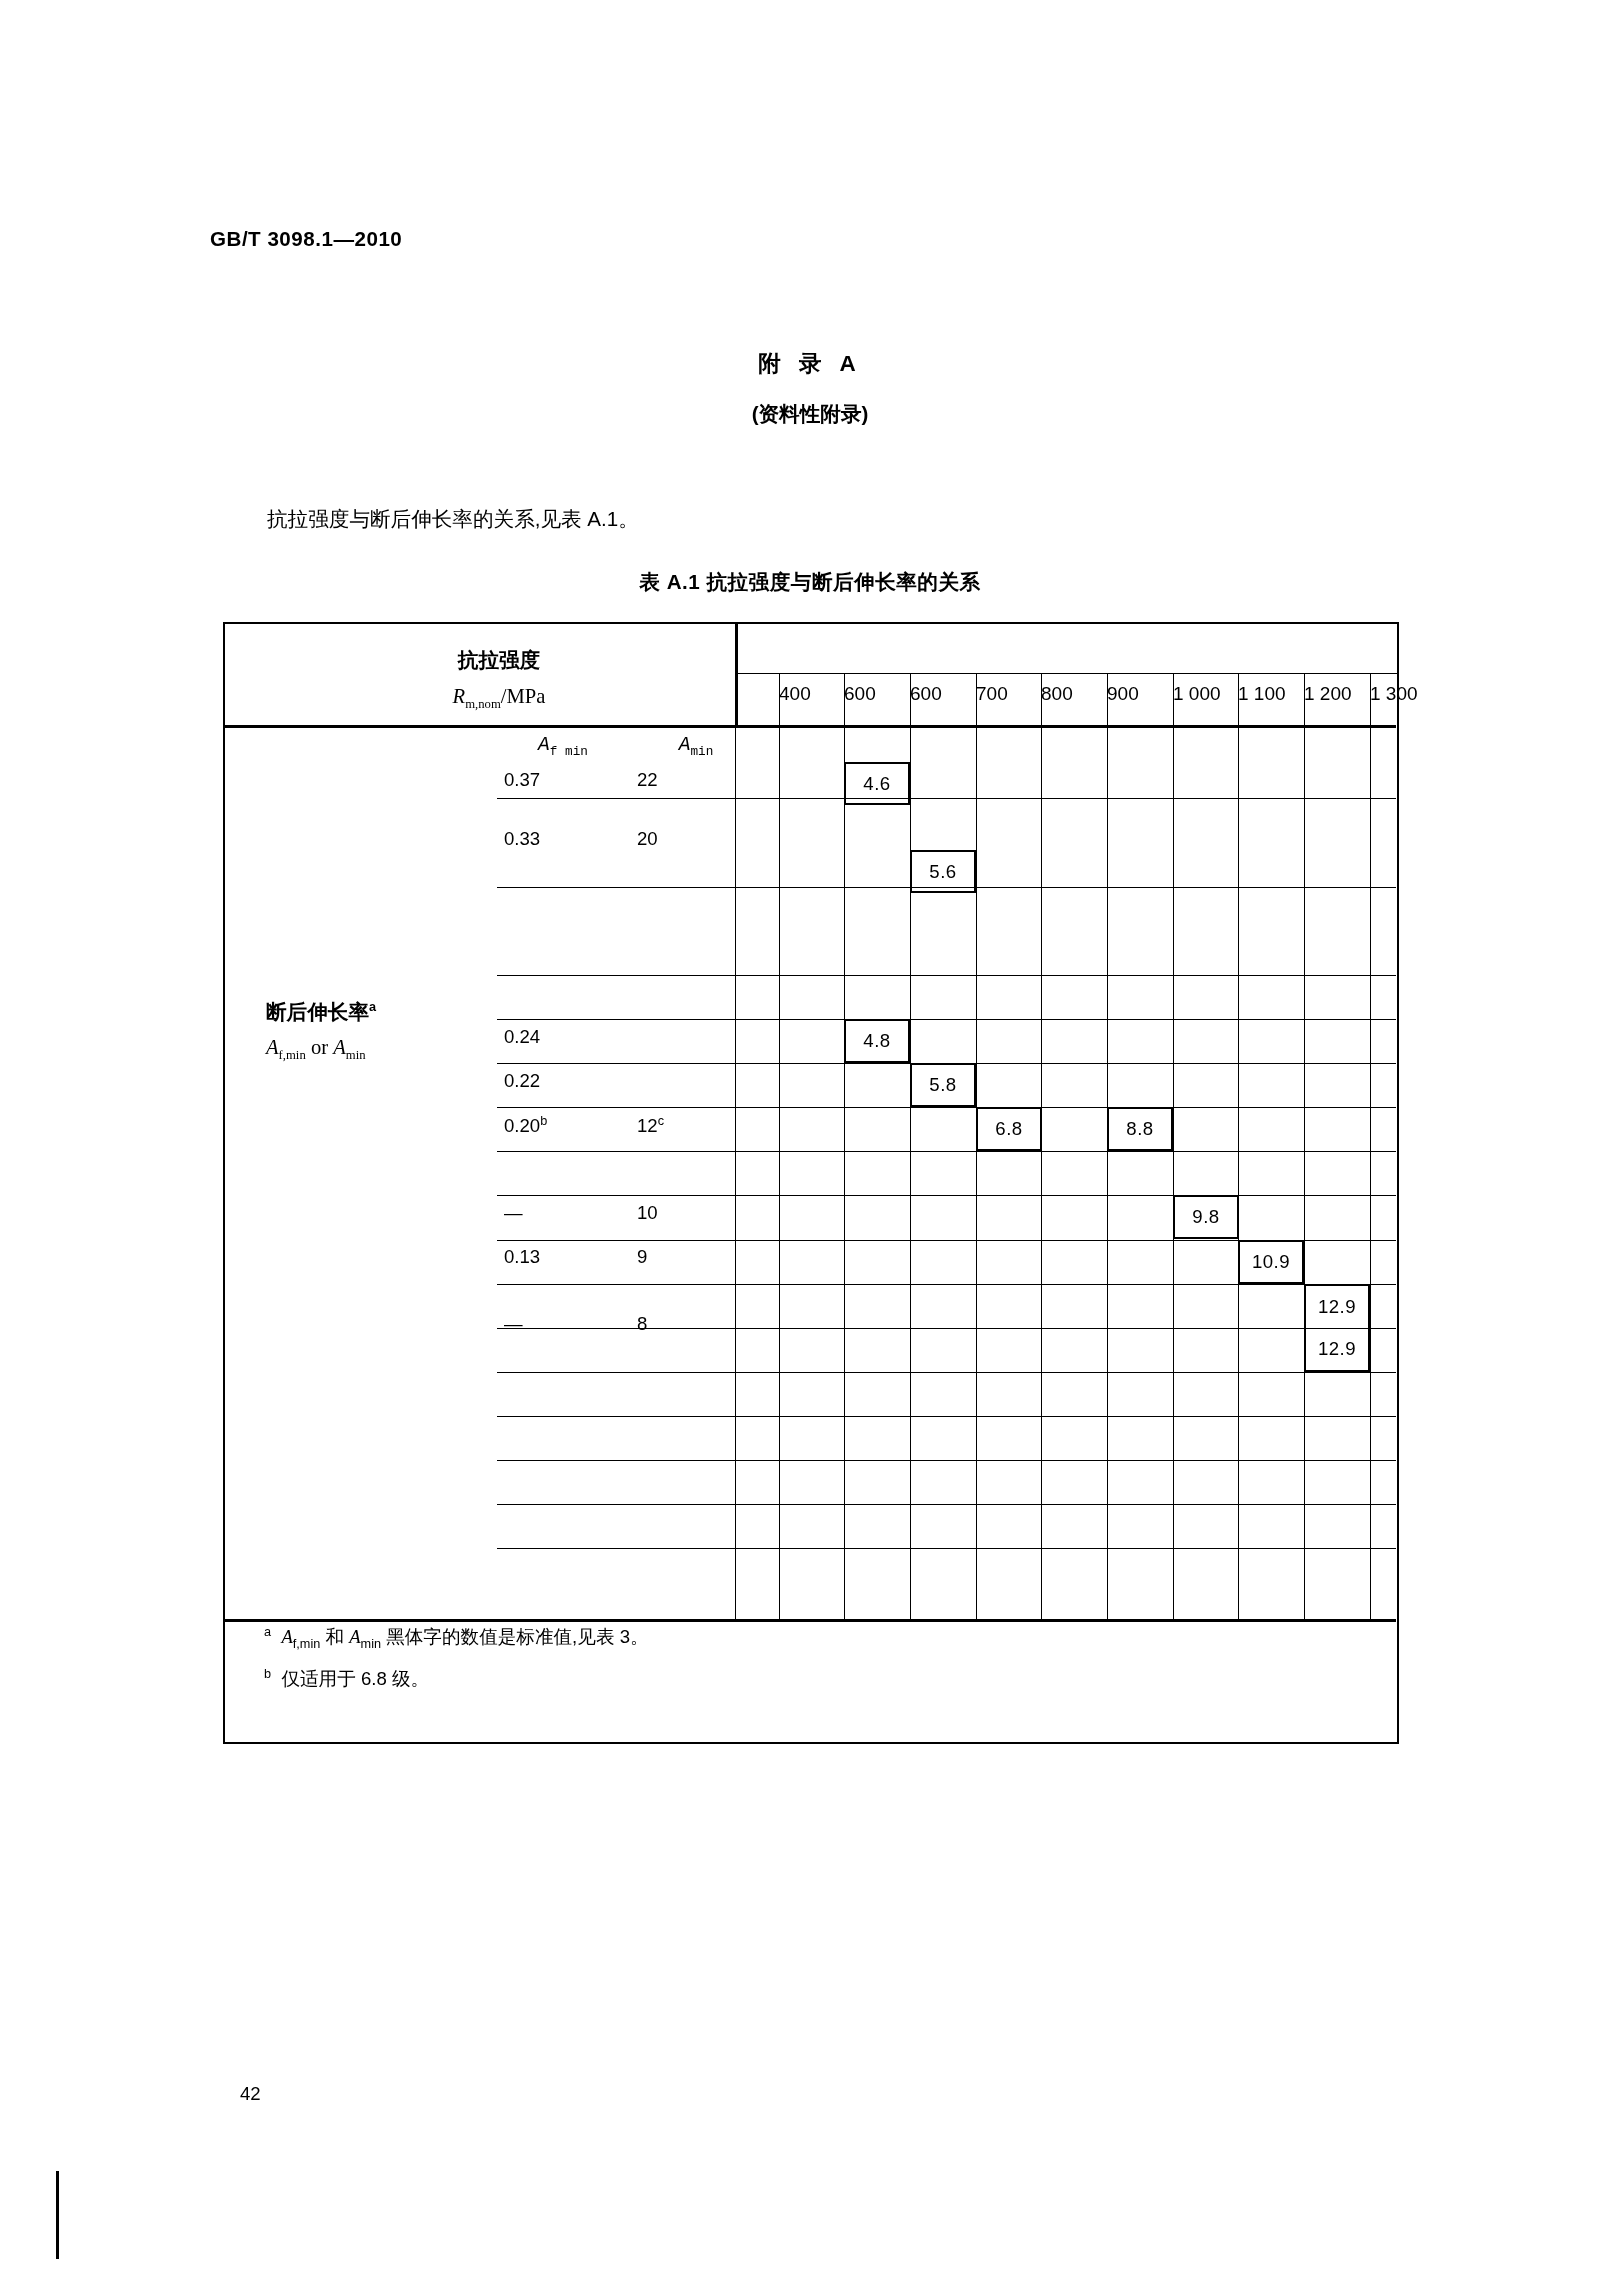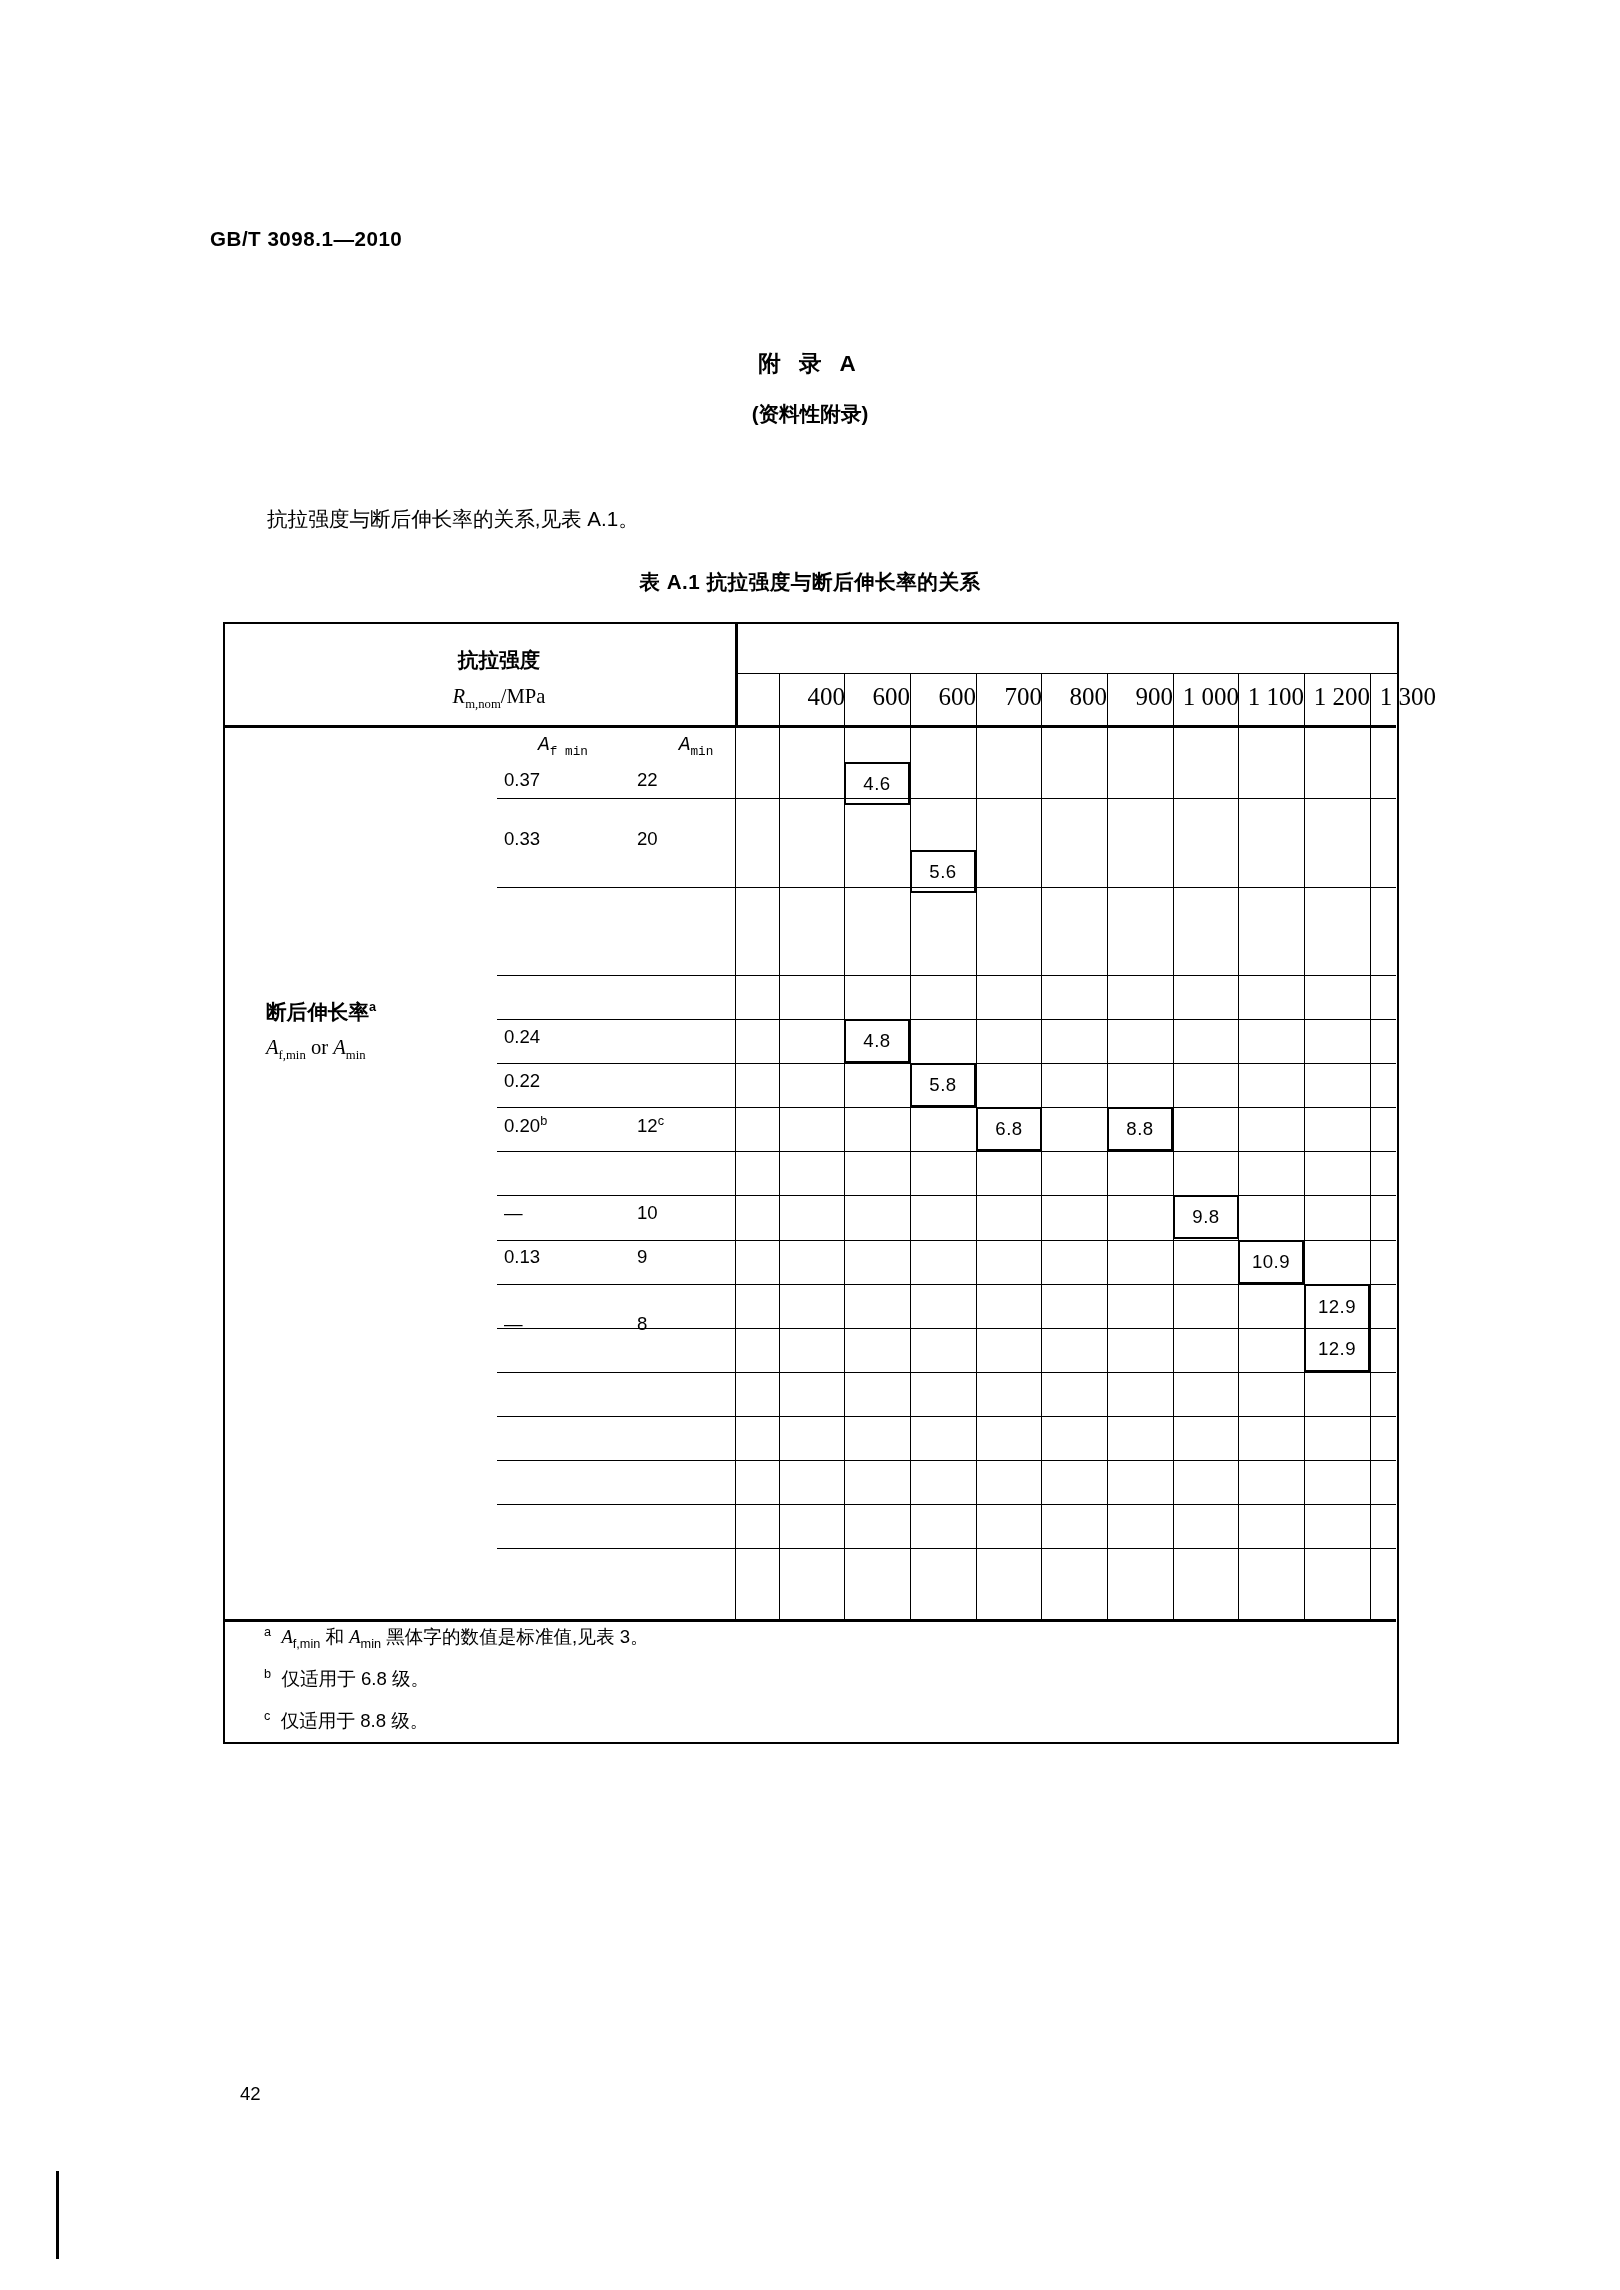--- a/index.html
+++ b/index.html
@@ -129,23 +129,23 @@
     width: 470px;
     text-align: center;
     font-family: "Liberation Serif", serif;
     font-size: 20.6px;
   }
   .hdr-rm i { font-style: italic; }
   .sub { font-size: 12.7px; vertical-align: sub; }
   .colhdr {
     position: absolute;
     top: 59px;
-    font-family: Liberation Serif, serif;
-    font-size: 25px;
-    text-align: right;
+    font-family: Liberation Sans, sans-serif;
+    font-size: 19px;
+    text-align: left;
   }
   .rowlbl-title {
     position: absolute;
     left: 41px;
     top: 374px;
     font-family: "Liberation Sans", sans-serif;
     font-size: 20.6px;
     font-weight: bold;
   }
   .rowlbl-sym {
@@ -300,20 +300,19 @@
     <div class="mark" style="left:751px; top:483px; width:66px; height:44px;">6.8</div>
     <div class="mark" style="left:882px; top:483px; width:66px; height:44px;">8.8</div>
     <div class="mark" style="left:948px; top:571px; width:66px; height:44px;">9.8</div>
     <div class="mark" style="left:1013px; top:616px; width:66px; height:44px;">10.9</div>
     <div class="mark nb-b" style="left:1079px; top:660px; width:66px; height:44px;">12.9</div>
     <div class="mark nb-t" style="left:1079px; top:704px; width:66px; height:44px;">12.9</div>
 
     <div class="footnotes">
       <div class="fn"><span class="sup">a</span>&nbsp; <span class="it">A</span><span class="sub">f,min</span> 和 <span class="it">A</span><span class="sub">min</span> 黑体字的数值是标准值,见表 3。</div>
       <div class="fn"><span class="sup">b</span>&nbsp; 仅适用于 6.8 级。</div>
-      <div class="fn"><span class="sup">c</span>&nbsp; 仅适用于 8.8 级。</div>
     </div>
   </div>
 
   <div class="page-number">42</div>
   <div class="left-mark"></div>
 </div>
 
 
 </body></html>

